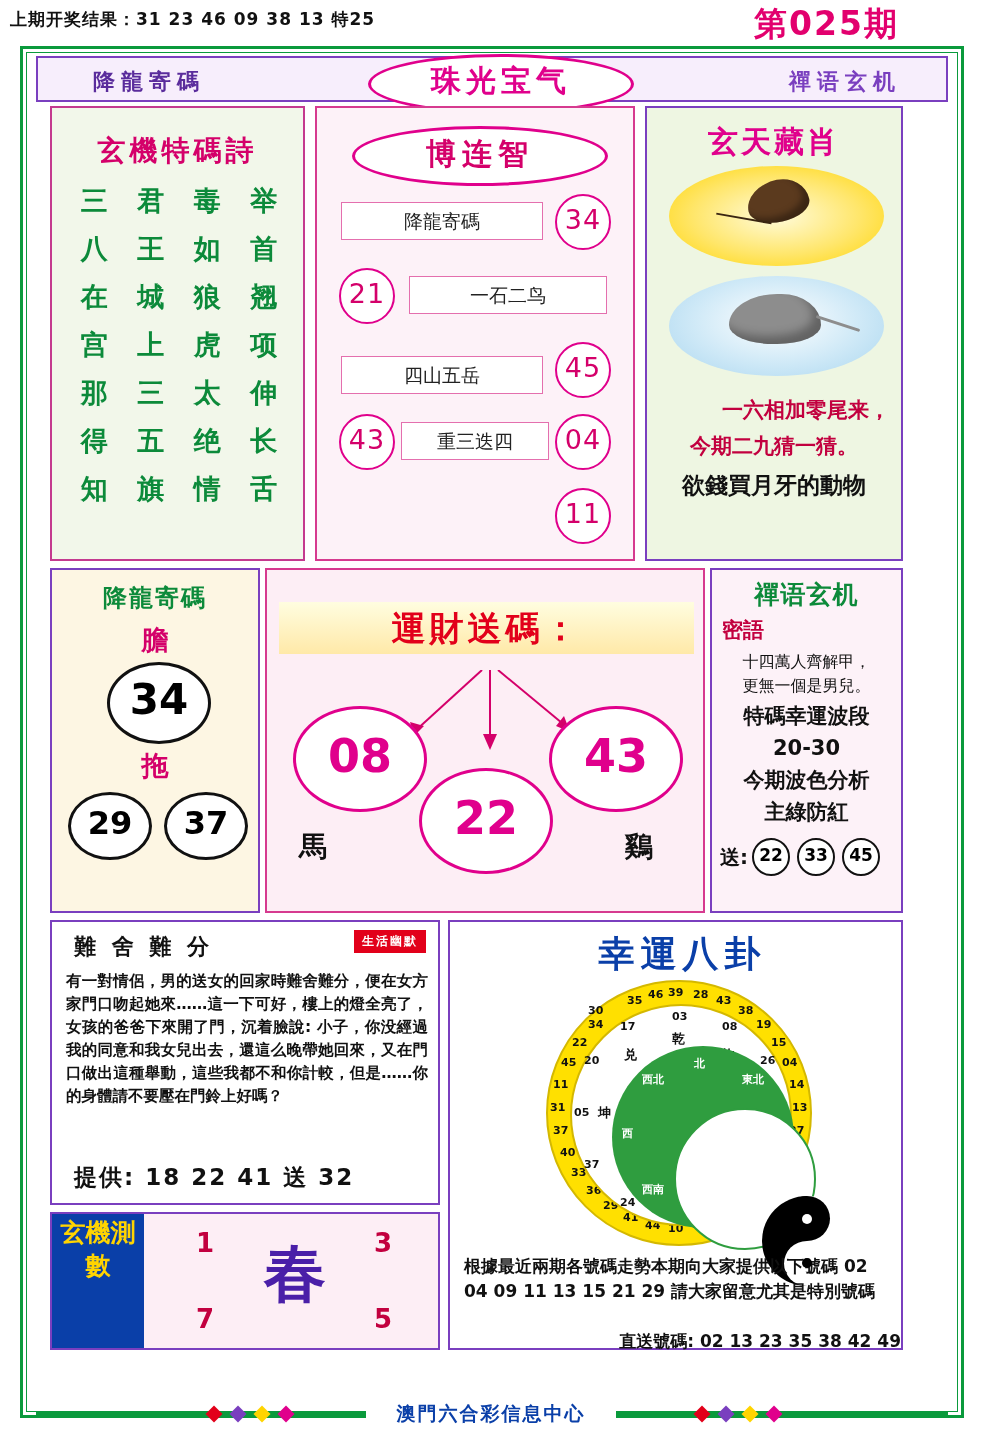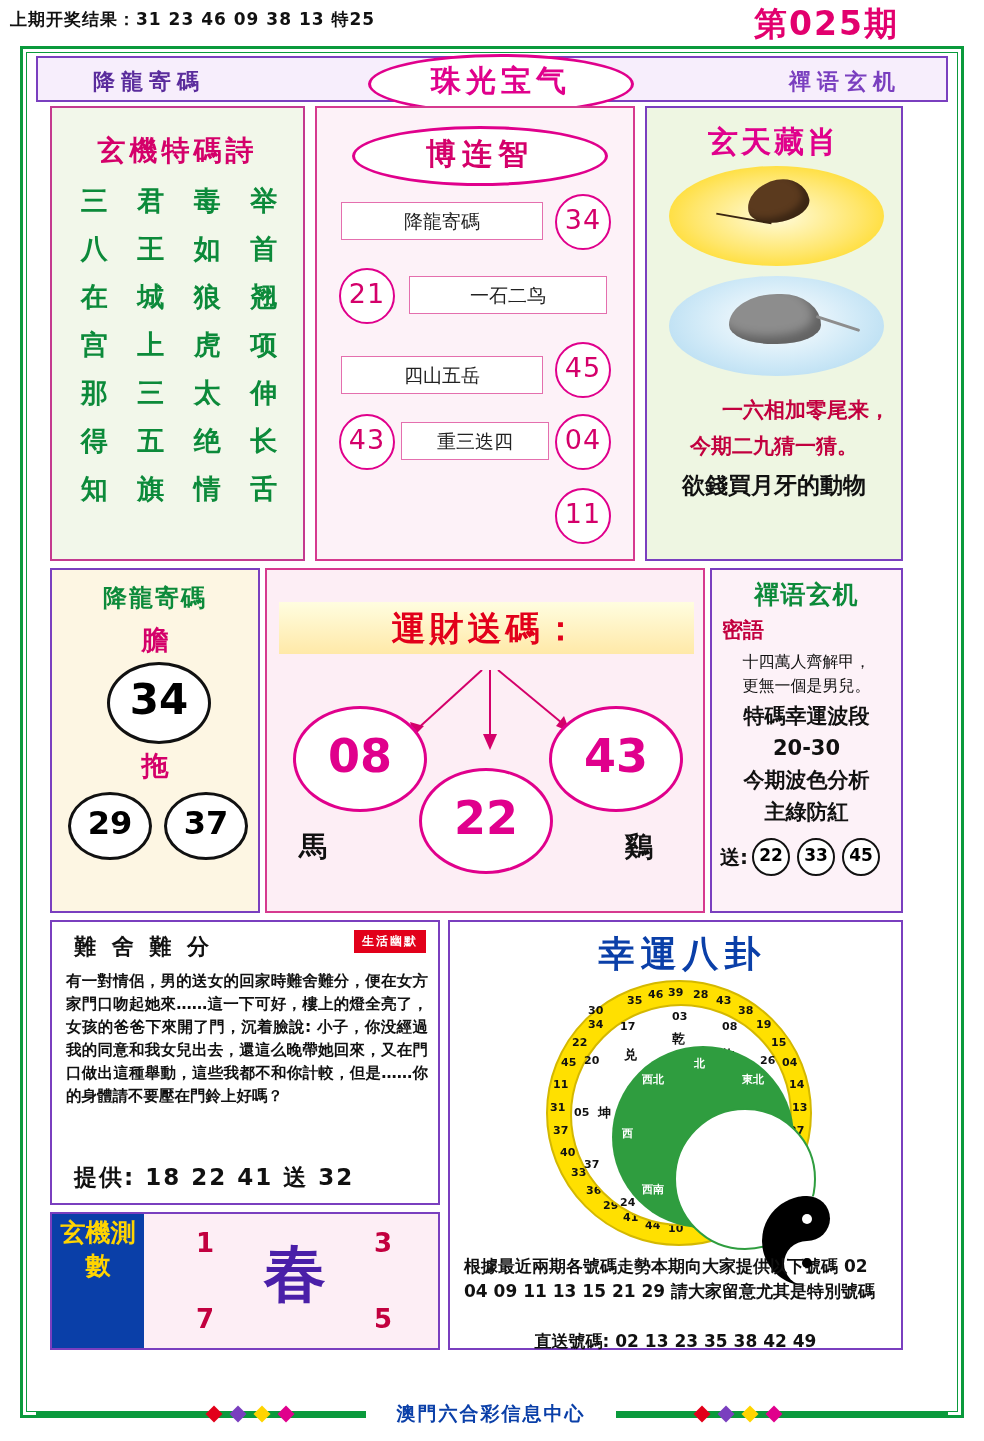--- a/index.html
+++ b/index.html
@@ -109,21 +109,21 @@
   #bagua .ring4{position:absolute;left:62px;top:62px;width:138px;height:138px;border-radius:50%;background:#fff;border:2px solid #2f9d3f;}
   #bagua .yin{position:absolute;left:86px;top:86px;width:90px;height:90px;border-radius:50%;background:linear-gradient(90deg,#000 50%, #fff 50%);}
   #bagua .yin:before{content:"";position:absolute;left:22px;top:0;width:46px;height:45px;border-radius:50%;background:#000;}
   #bagua .yin:after{content:"";position:absolute;left:22px;top:45px;width:46px;height:45px;border-radius:50%;background:#fff;}
   #bagua .dot1{position:absolute;left:40px;top:18px;width:10px;height:10px;border-radius:50%;background:#fff;z-index:3;}
   #bagua .dot2{position:absolute;left:40px;top:62px;width:10px;height:10px;border-radius:50%;background:#000;z-index:3;}
   #bagua .num{position:absolute;font-size:11px;font-weight:bold;color:#111;}
   #bagua .tri{position:absolute;font-size:13px;font-weight:bold;color:#111;}
   #bagua .dirw{position:absolute;font-size:11px;font-weight:bold;color:#fff;}
   #bagua .note{position:absolute;left:14px;top:332px;width:430px;font-size:17px;line-height:25px;color:#111;font-weight:bold;}
-  #bagua .note2{position:absolute;left:0;top:408px;width:100%;text-align:center;font-size:17px;font-weight:bold;color:#111;}
+  #bagua .note2{position:absolute;left:0;top:408px;width:100%;text-align:right;font-size:17px;font-weight:bold;color:#111;}
 
   
   #xjcs{left:50px;top:1212px;width:390px;height:138px;border:2px solid #7a3fbf;background:#fff;}
   #xjcs .badge{position:absolute;left:0;top:0;width:92px;height:134px;background:#0a3fa8;color:#ffd400;}
   #xjcs .badge span{display:block;text-align:center;font-size:25px;font-weight:bold;line-height:33px;padding-top:2px;}
   #xjcs .panel{position:absolute;left:92px;top:0;width:294px;height:134px;background:#fdeef5;}
   #xjcs .n{position:absolute;font-size:26px;font-weight:bold;color:#c2003f;}
   #xjcs .ch{position:absolute;left:96px;top:18px;width:110px;text-align:center;font-size:62px;font-weight:bold;color:#4a1fa8;}
 
   

